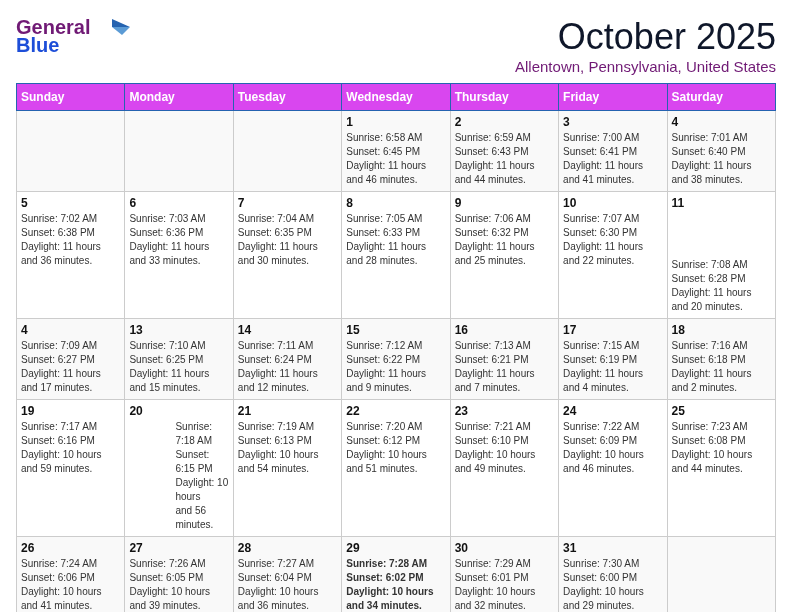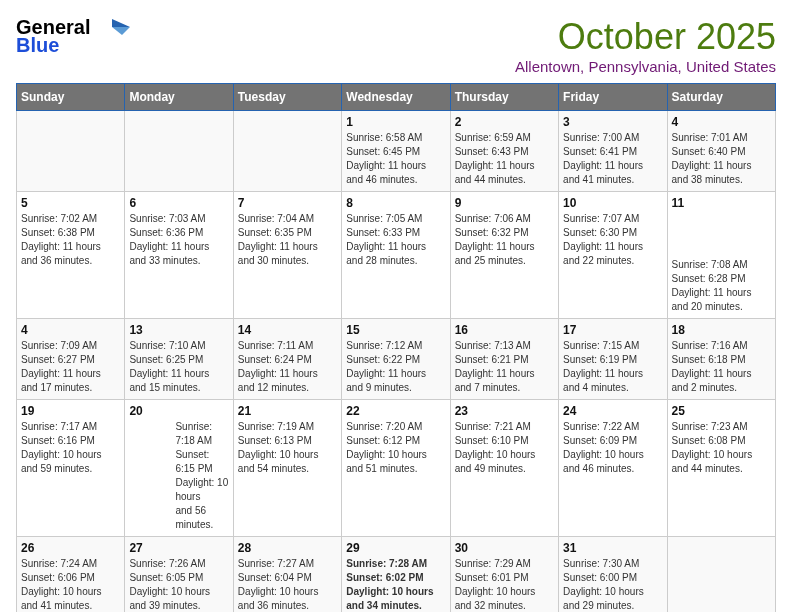--- a/index.html
+++ b/index.html
@@ -19,34 +19,34 @@
     .logo {
       display: flex;
       flex-direction: column;
       align-items: flex-start;
     }
     .title-area {
       text-align: right;
     }
     .calendar-title {
       font-size: 36px;
-      color: #4d7c0f;
+      color: #0f172a;
       font-weight: 300;
     }
     .calendar-subtitle {
       font-size: 15px;
       color: #701a75;
     }
     table {
       width: 100%;
       border-collapse: collapse;
       font-size: 11px;
     }
     thead tr th {
-      background: #737373;
+      background: #d946ef;
       color: #fff;
       padding: 6px 4px;
       text-align: left;
       font-size: 12px;
       font-weight: bold;
       border: 1px solid #2563b0;
     }
     tbody tr td {
       border: 1px solid #ccc;
       vertical-align: top;
@@ -75,21 +75,21 @@
     tbody tr:nth-child(odd) td.empty-cell {
       background: #f9f9f9 !important;
     }
   </style>
 </head>
 <body>
 
 <div class="header-area">
   <div class="logo">
     <div style="display:flex; align-items:center; gap:4px;">
-      <div style="font-size:20px; font-weight:bold; color:#000000; line-height:1.1;">
+      <div style="font-size:20px; font-weight:bold; color:#701a75; line-height:1.1;">
         <span>General</span>
       </div>
       <svg width="36" height="20" viewBox="0 0 36 20">
         <polygon points="18,2 36,10 18,10" fill="#2563b0"></polygon>
         <polygon points="18,10 36,10 28,18" fill="#5b9bd5"></polygon>
       </svg>
     </div>
     <div style="font-size:20px; font-weight:bold; color:#1d4ed8; margin-top:-4px;">Blue</div>
   </div>
   <div class="title-area">

